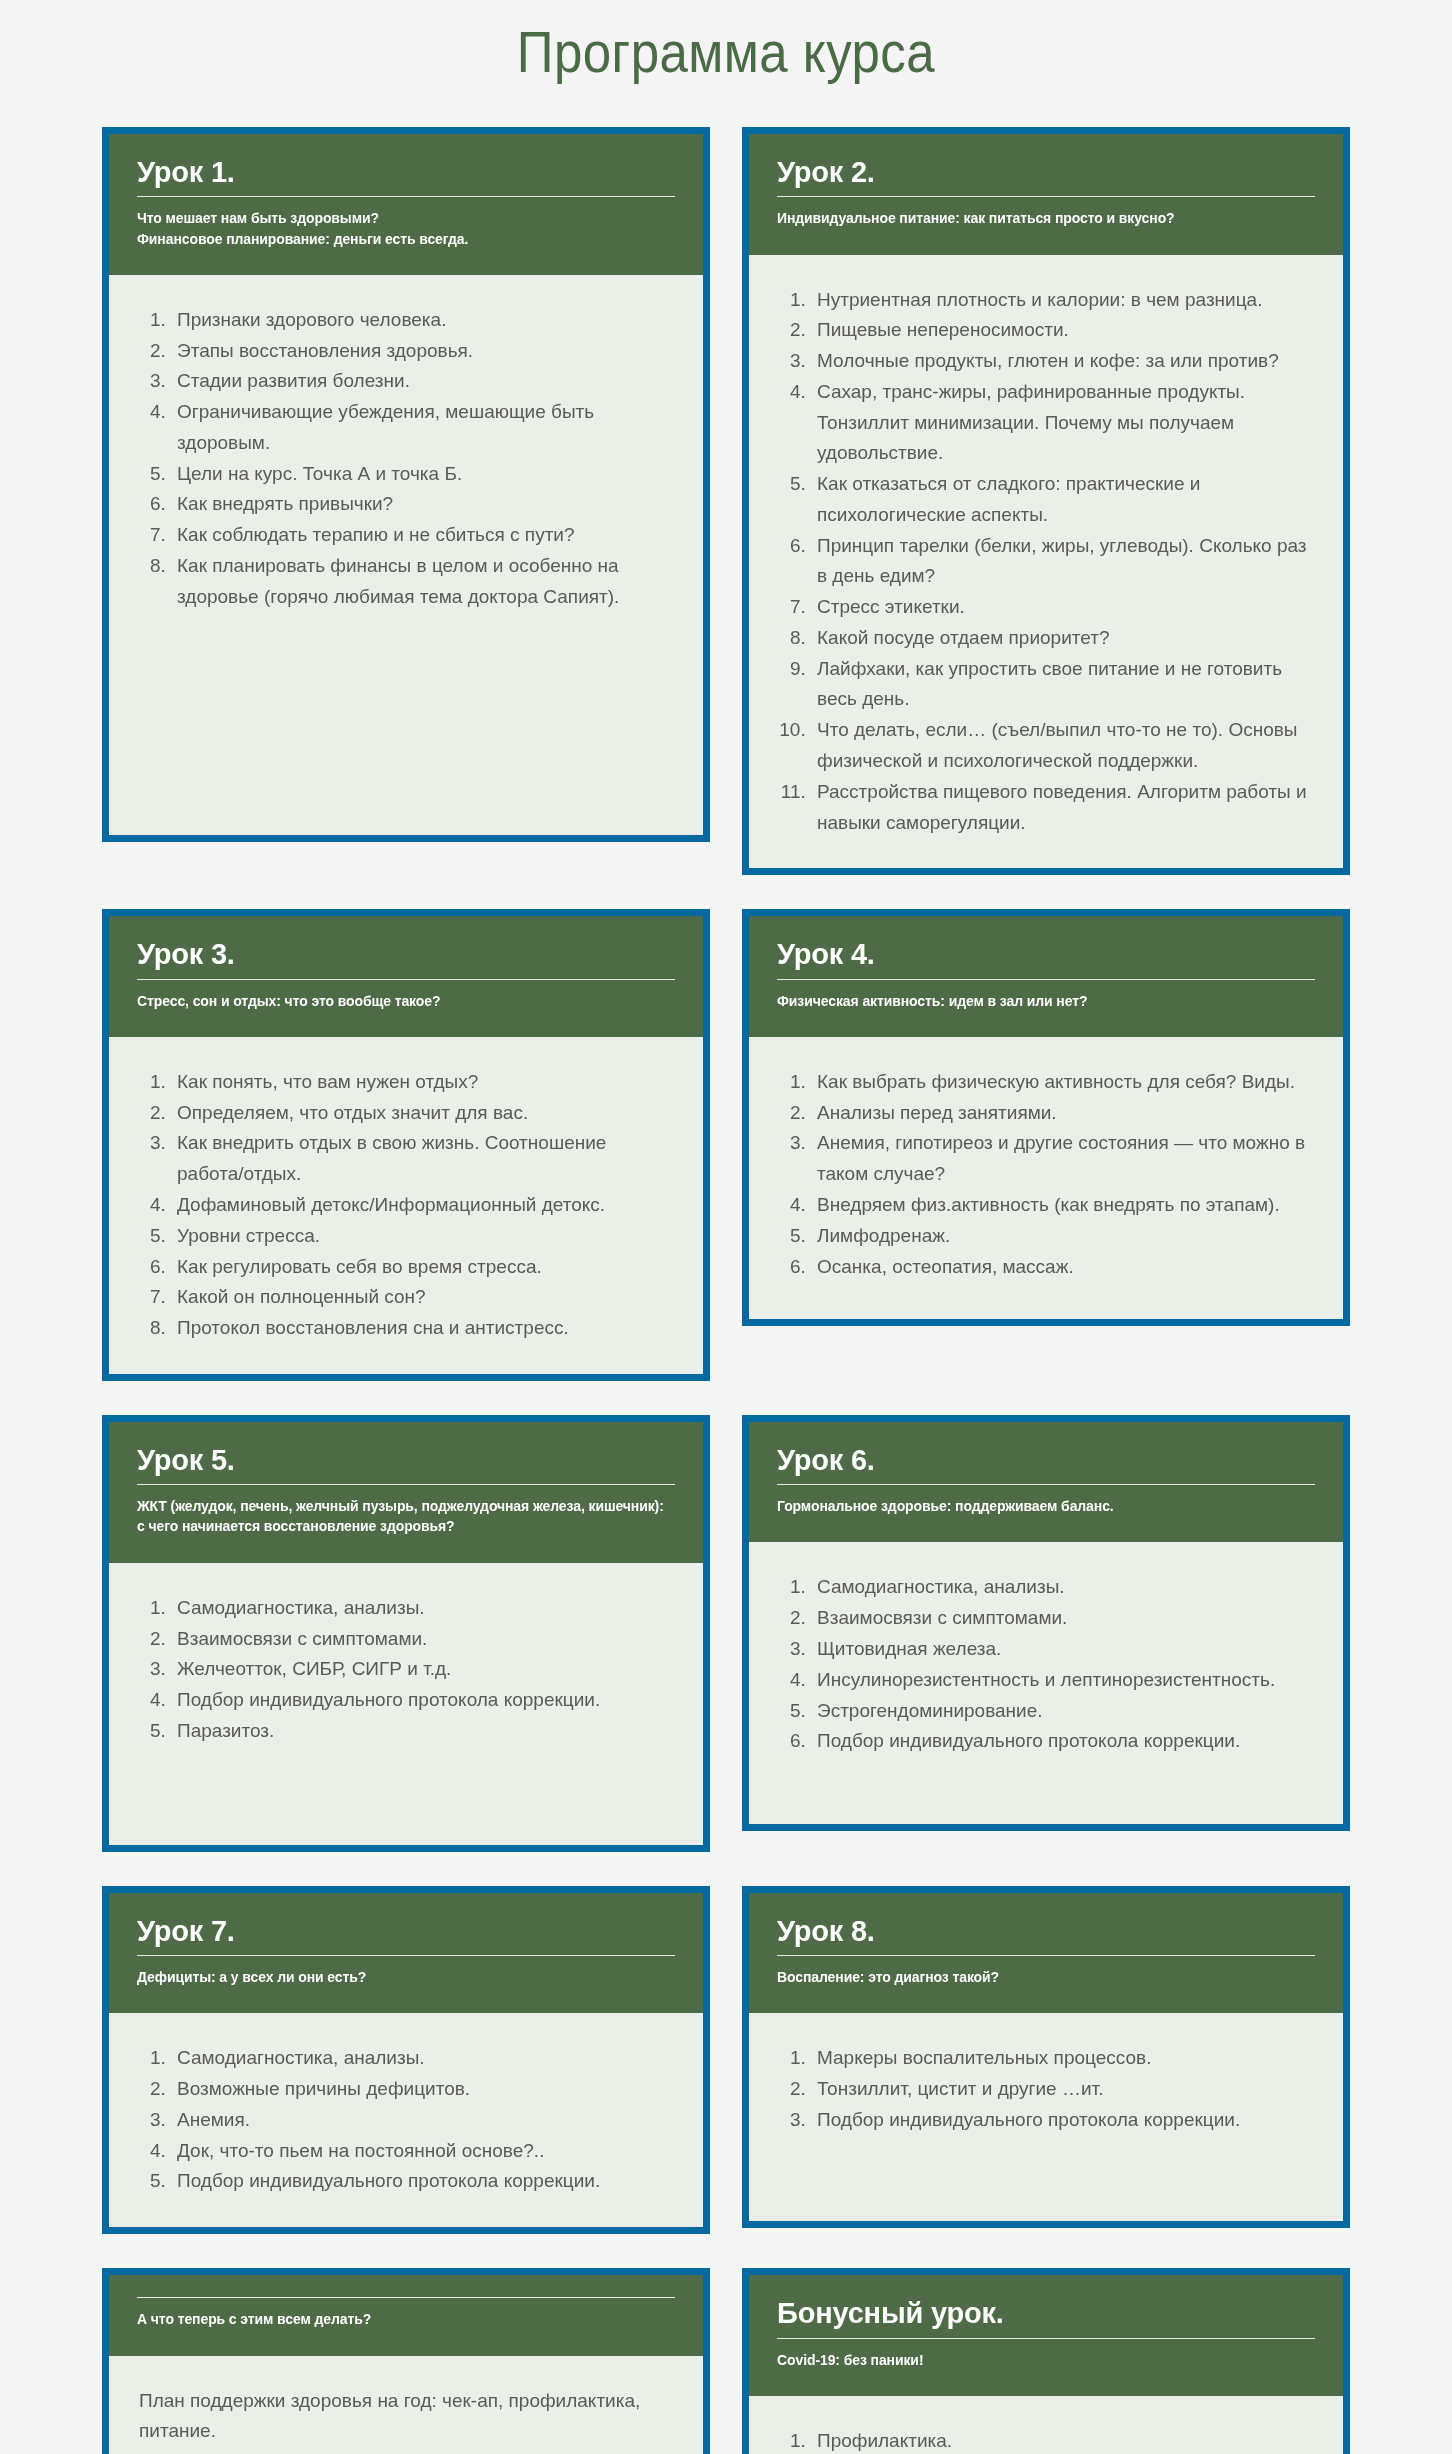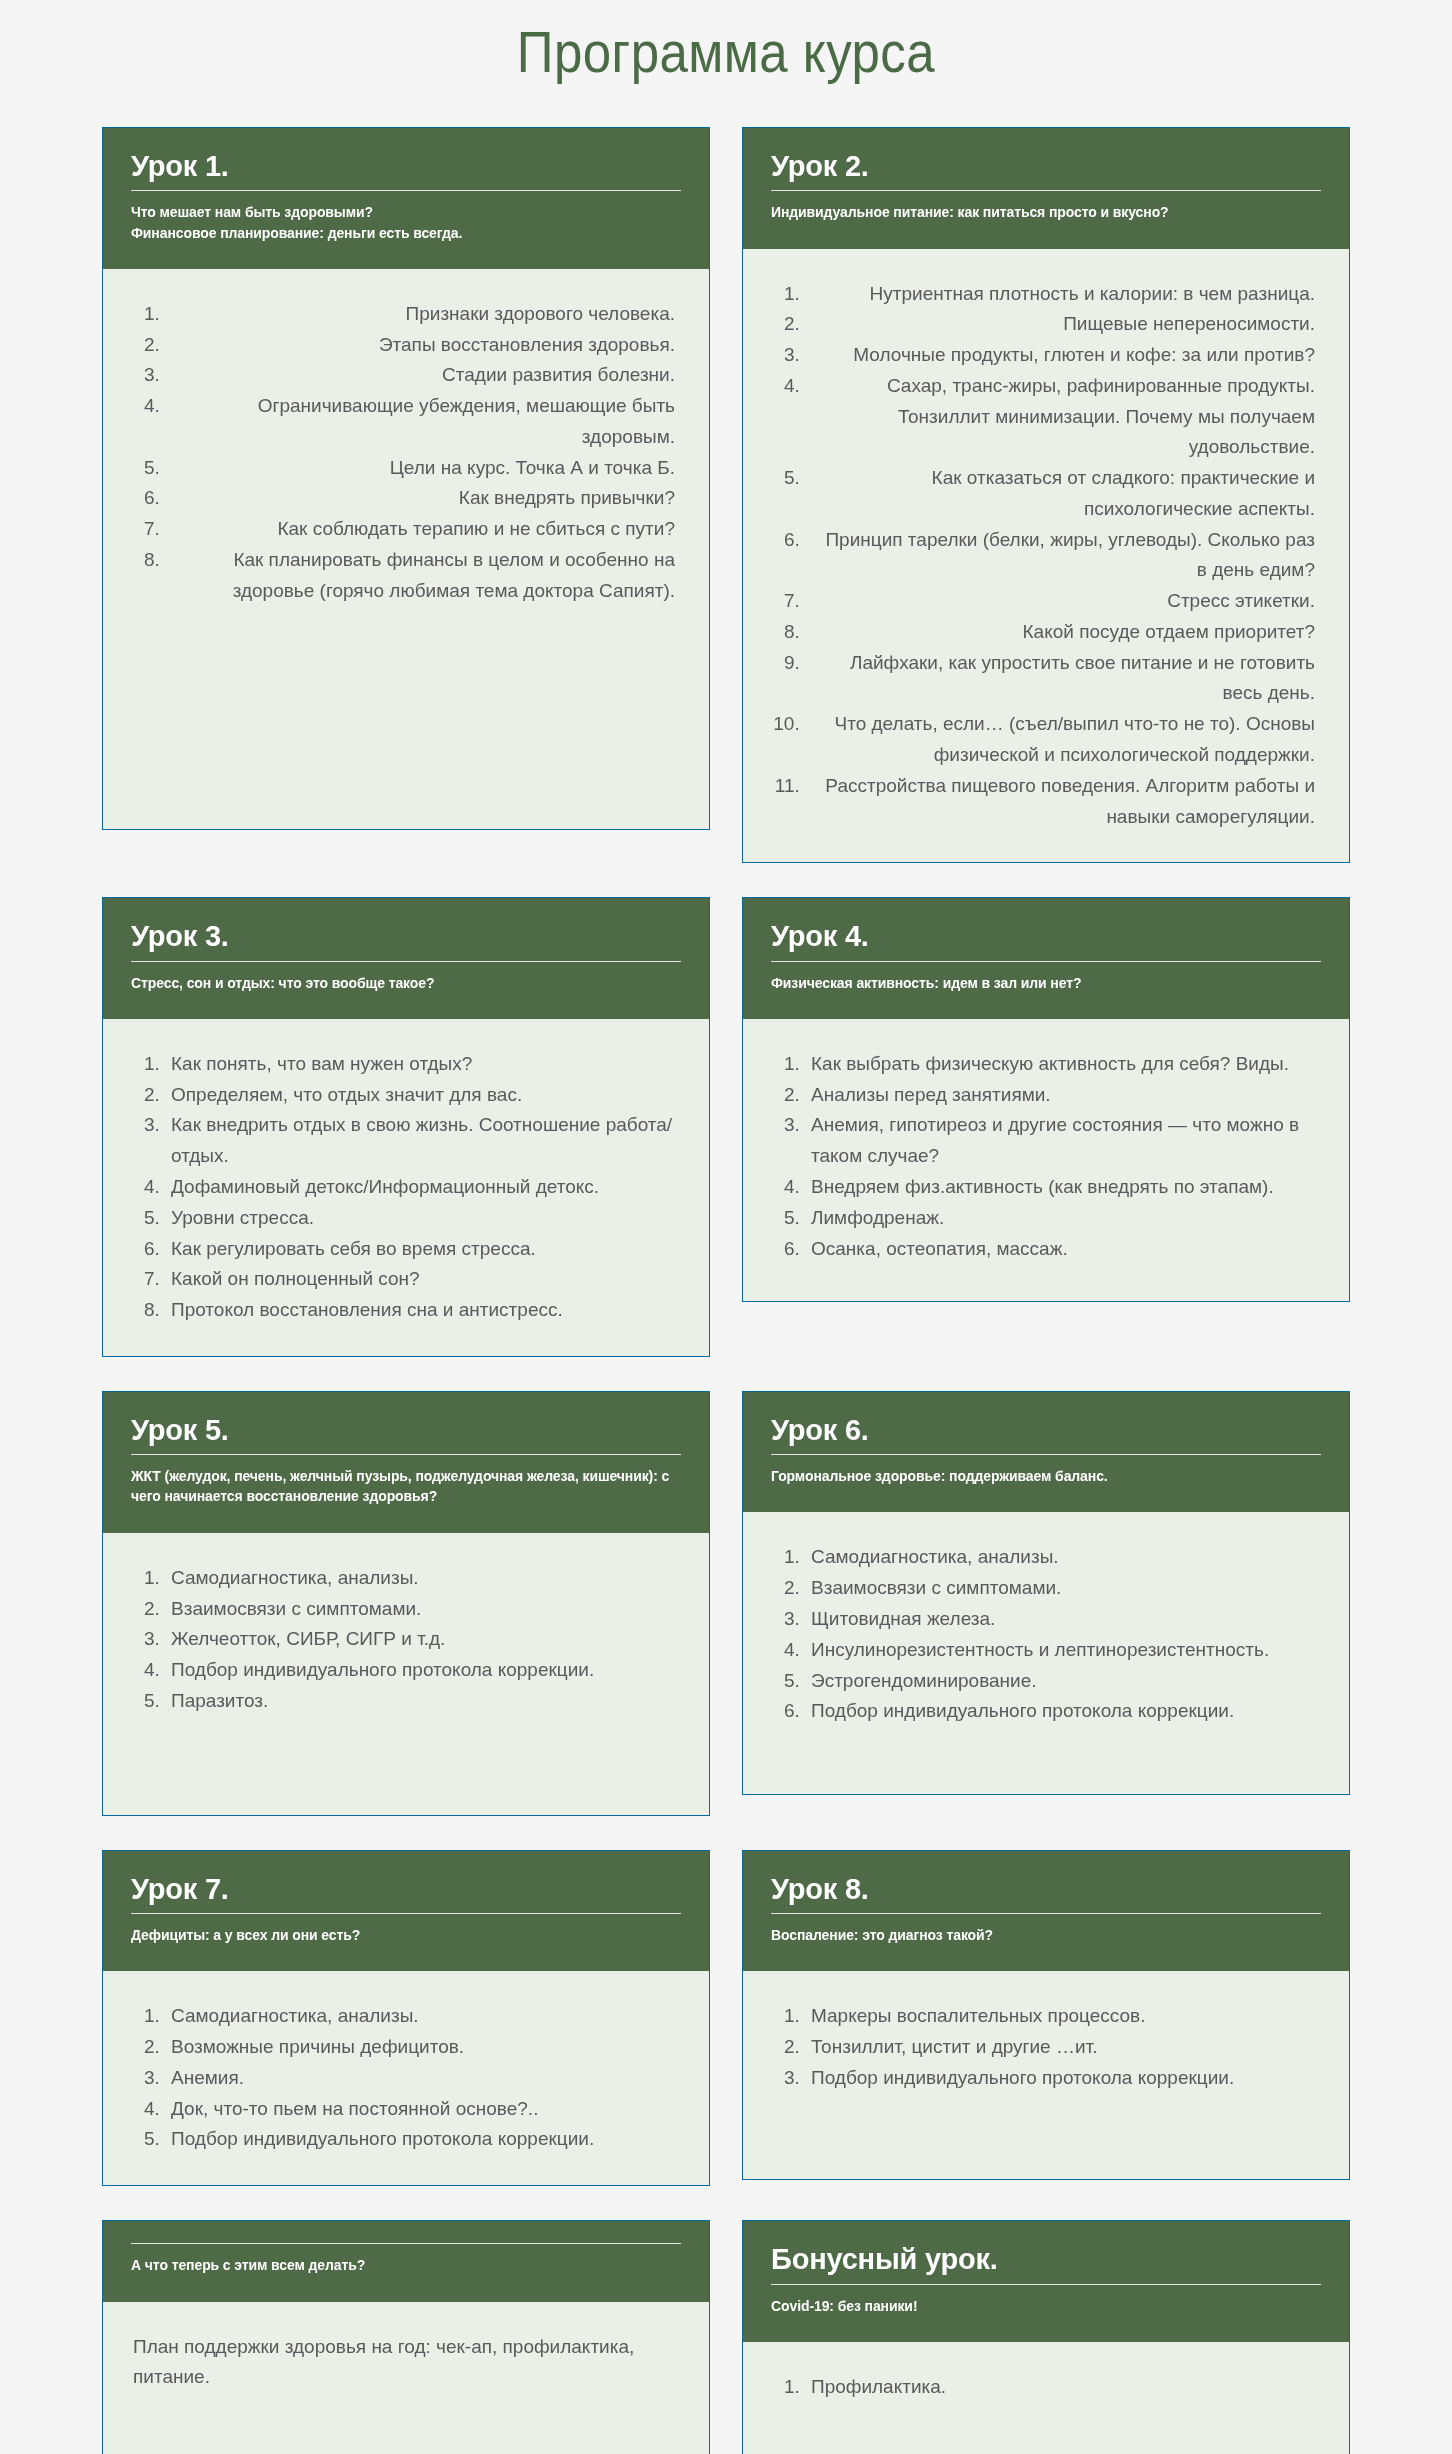--- a/index.html
+++ b/index.html
@@ -40,21 +40,21 @@
   .grid {
     display: grid;
     grid-template-columns: 608px 608px;
     column-gap: 32px;
     row-gap: 34px;
     justify-content: center;
     align-items: start;
   }
 
   .card {
-    border: 1px solid #0369a1;
+    border: 7px solid #0369a1;
     background: #eaefe8;
     box-sizing: border-box;
     display: flex;
     flex-direction: column;
   }
 
   .card-header {
     background: #4e6a46;
     color: #ffffff;
     padding: 22px 28px 26px 28px;
@@ -111,21 +111,21 @@
   }
 
   p.topic-paragraph {
     margin: 0;
     font-size: 19px;
     line-height: 1.62;
     color: #5a5a5a;
   }
 
   
-  .card.h-tall .card-body  { min-height: 560px; text-align: right; }
+  .card.h-tall .card-body  { min-height: 560px; }
   .card.h-mid  .card-body  { min-height: 282px; }
   .card.h-low  .card-body  { min-height: 208px; }
   .card.h-xs   .card-body  { min-height: 152px; }
 </style>
 </head>
 <body>
 
 <div class="page">
 
   <h1 class="page-title">Программа курса</h1>

